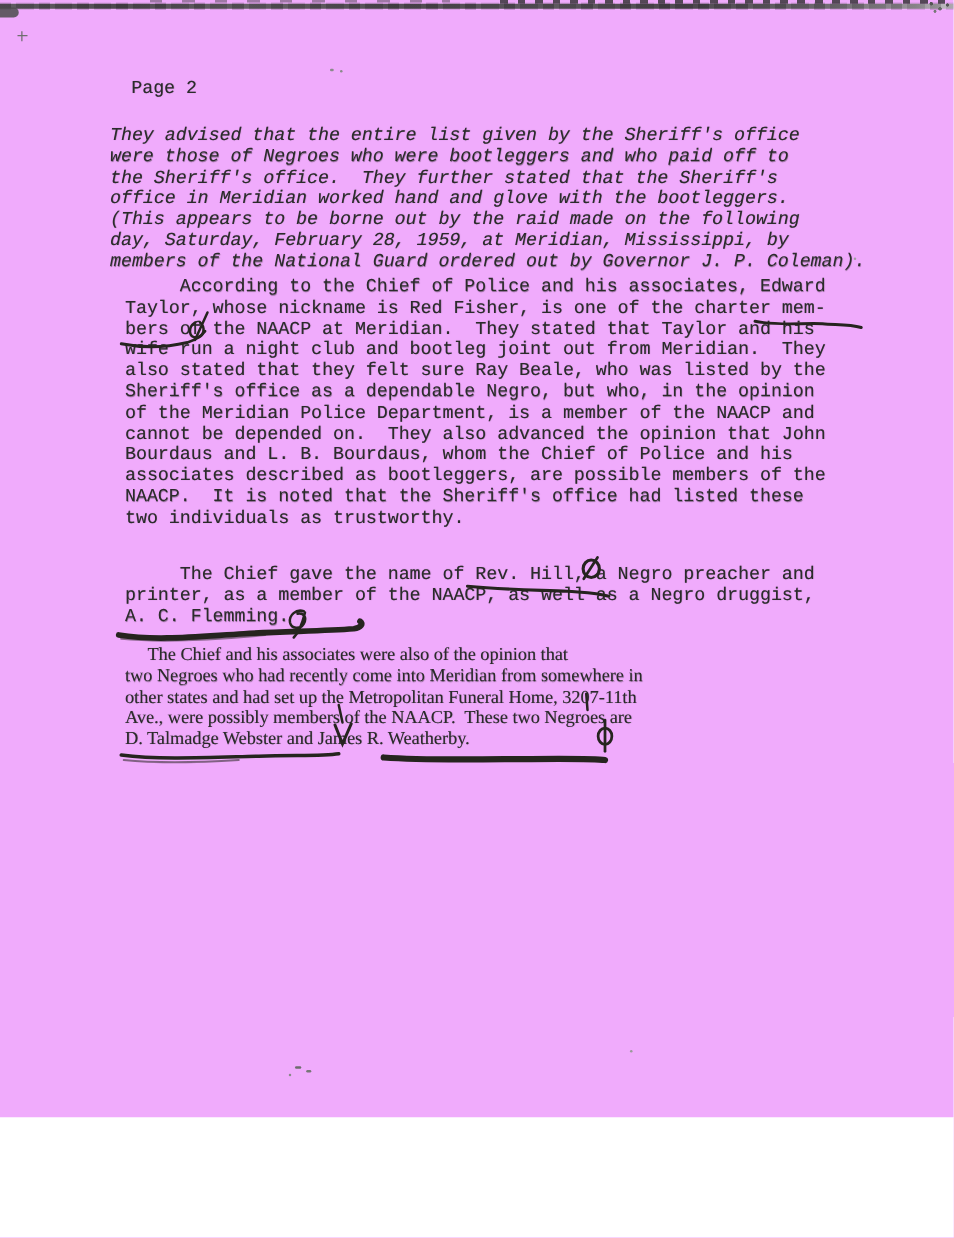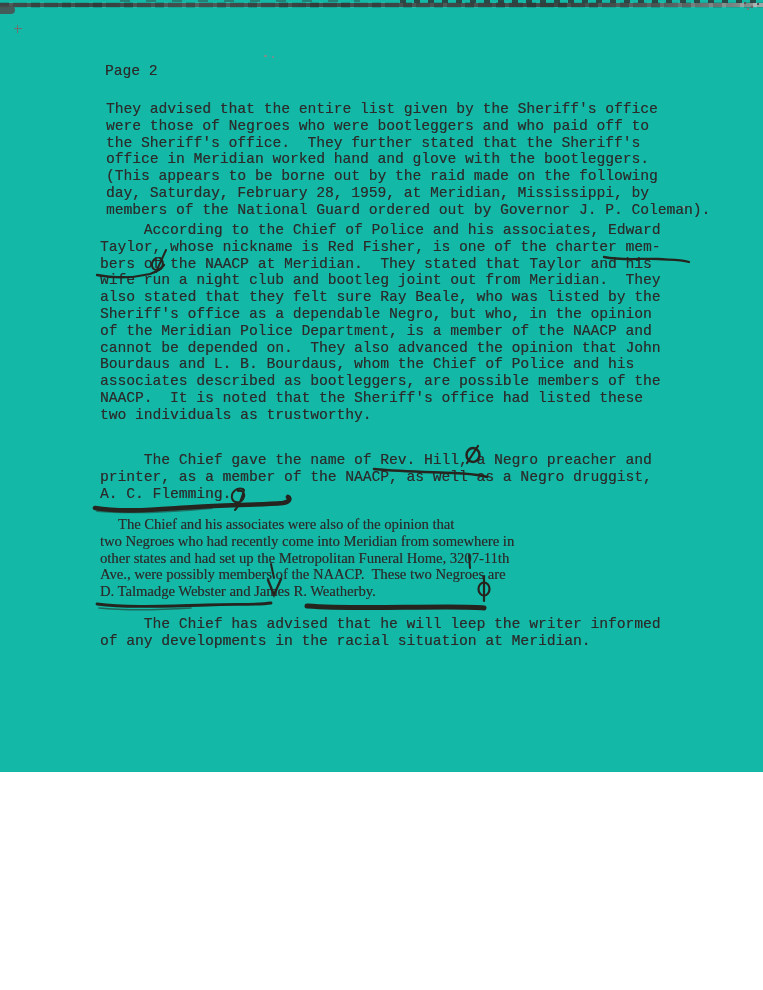--- a/index.html
+++ b/index.html
@@ -2,36 +2,36 @@
 <html><head>
 <meta charset="utf-8">
 <style>
   html, body {
     margin: 0; padding: 0;
     background: #ffffff;
   }
   .page {
     position: relative;
     width: 763px;
-    height: 772px;
-    background: #14b8a6;
+    height: 894px;
+    background: #f0abfc;
     overflow: hidden;
   }
   .mono {
     position: absolute;
     font-family: "Liberation Mono", "DejaVu Sans Mono", monospace;
     font-size: 14.6px;
     line-height: 16.8px;
     color: #2b2b2b;
     white-space: pre;
     letter-spacing: 0;
     text-shadow: 0.3px 0.3px 0.6px rgba(43,43,43,0.5);
   }
   .heading { left: 105px; top: 63px; }
-  .p1 { left: 106px; top: 101px; }
+  .p1 { left: 88px; top: 101px; font-style: italic; }
   .p2 { left: 100px; top: 222px; }
   .p3 { left: 100px; top: 452px; }
   .p4 { left: 100px; top: 516px; font-family: Liberation Serif, serif; }
   .p5 { left: 100px; top: 616px; }
 
   
   .scan-band {
     position: absolute; top: 3px; left: 0; width: 763px; height: 4px;
     background: linear-gradient(90deg,
       #4a4a4a 0%, #383838 12%, #4f4f4f 25%, #3a3a3a 42%,
@@ -118,22 +118,20 @@
 NAACP.  It is noted that the Sheriff's office had listed these
 two individuals as trustworthy.</div>
   <div class="mono p3">     The Chief gave the name of Rev. Hill, a Negro preacher and
 printer, as a member of the NAACP, as well as a Negro druggist,
 A. C. Flemming.</div>
   <div class="mono p4">     The Chief and his associates were also of the opinion that
 two Negroes who had recently come into Meridian from somewhere in
 other states and had set up the Metropolitan Funeral Home, 3207-11th
 Ave., were possibly members of the NAACP.  These two Negroes are
 D. Talmadge Webster and James R. Weatherby.</div>
-  <div class="mono p5">     The Chief has advised that he will leep the writer informed
-of any developments in the racial situation at Meridian.</div>
 
   <svg class="pen-overlay" width="763" height="990" viewBox="0 0 763 990">
 
     <path d="M 604 257 C 624 261, 644 258, 658 259 C 668 260, 679 259, 689 262" stroke-width="2.3"></path>
 
     <path d="M 97 275 C 117 279, 137 277, 150 274 C 156 272, 161 269, 164 265" stroke-width="2.3"></path>
 
     <path d="M 166 250 L 156 272 M 156 258 C 150 262, 151 270, 157 270 C 163 270, 165 262, 160 258" stroke-width="2"></path>
 
     <path d="M 374 469 C 404 472, 434 472, 454 473 C 466 474, 477 474, 487 477" stroke-width="2.5"></path>

